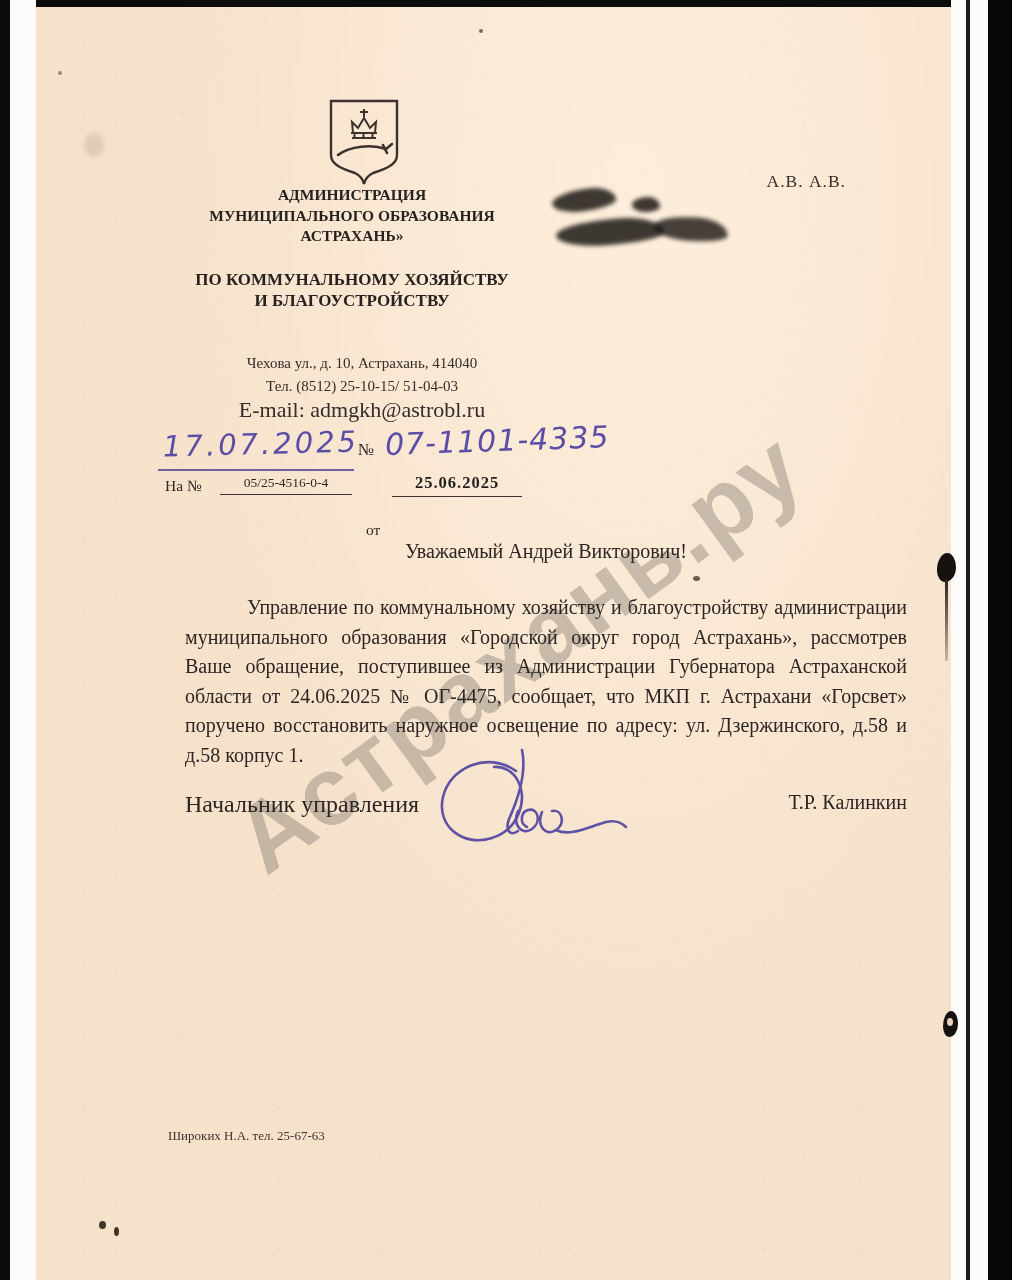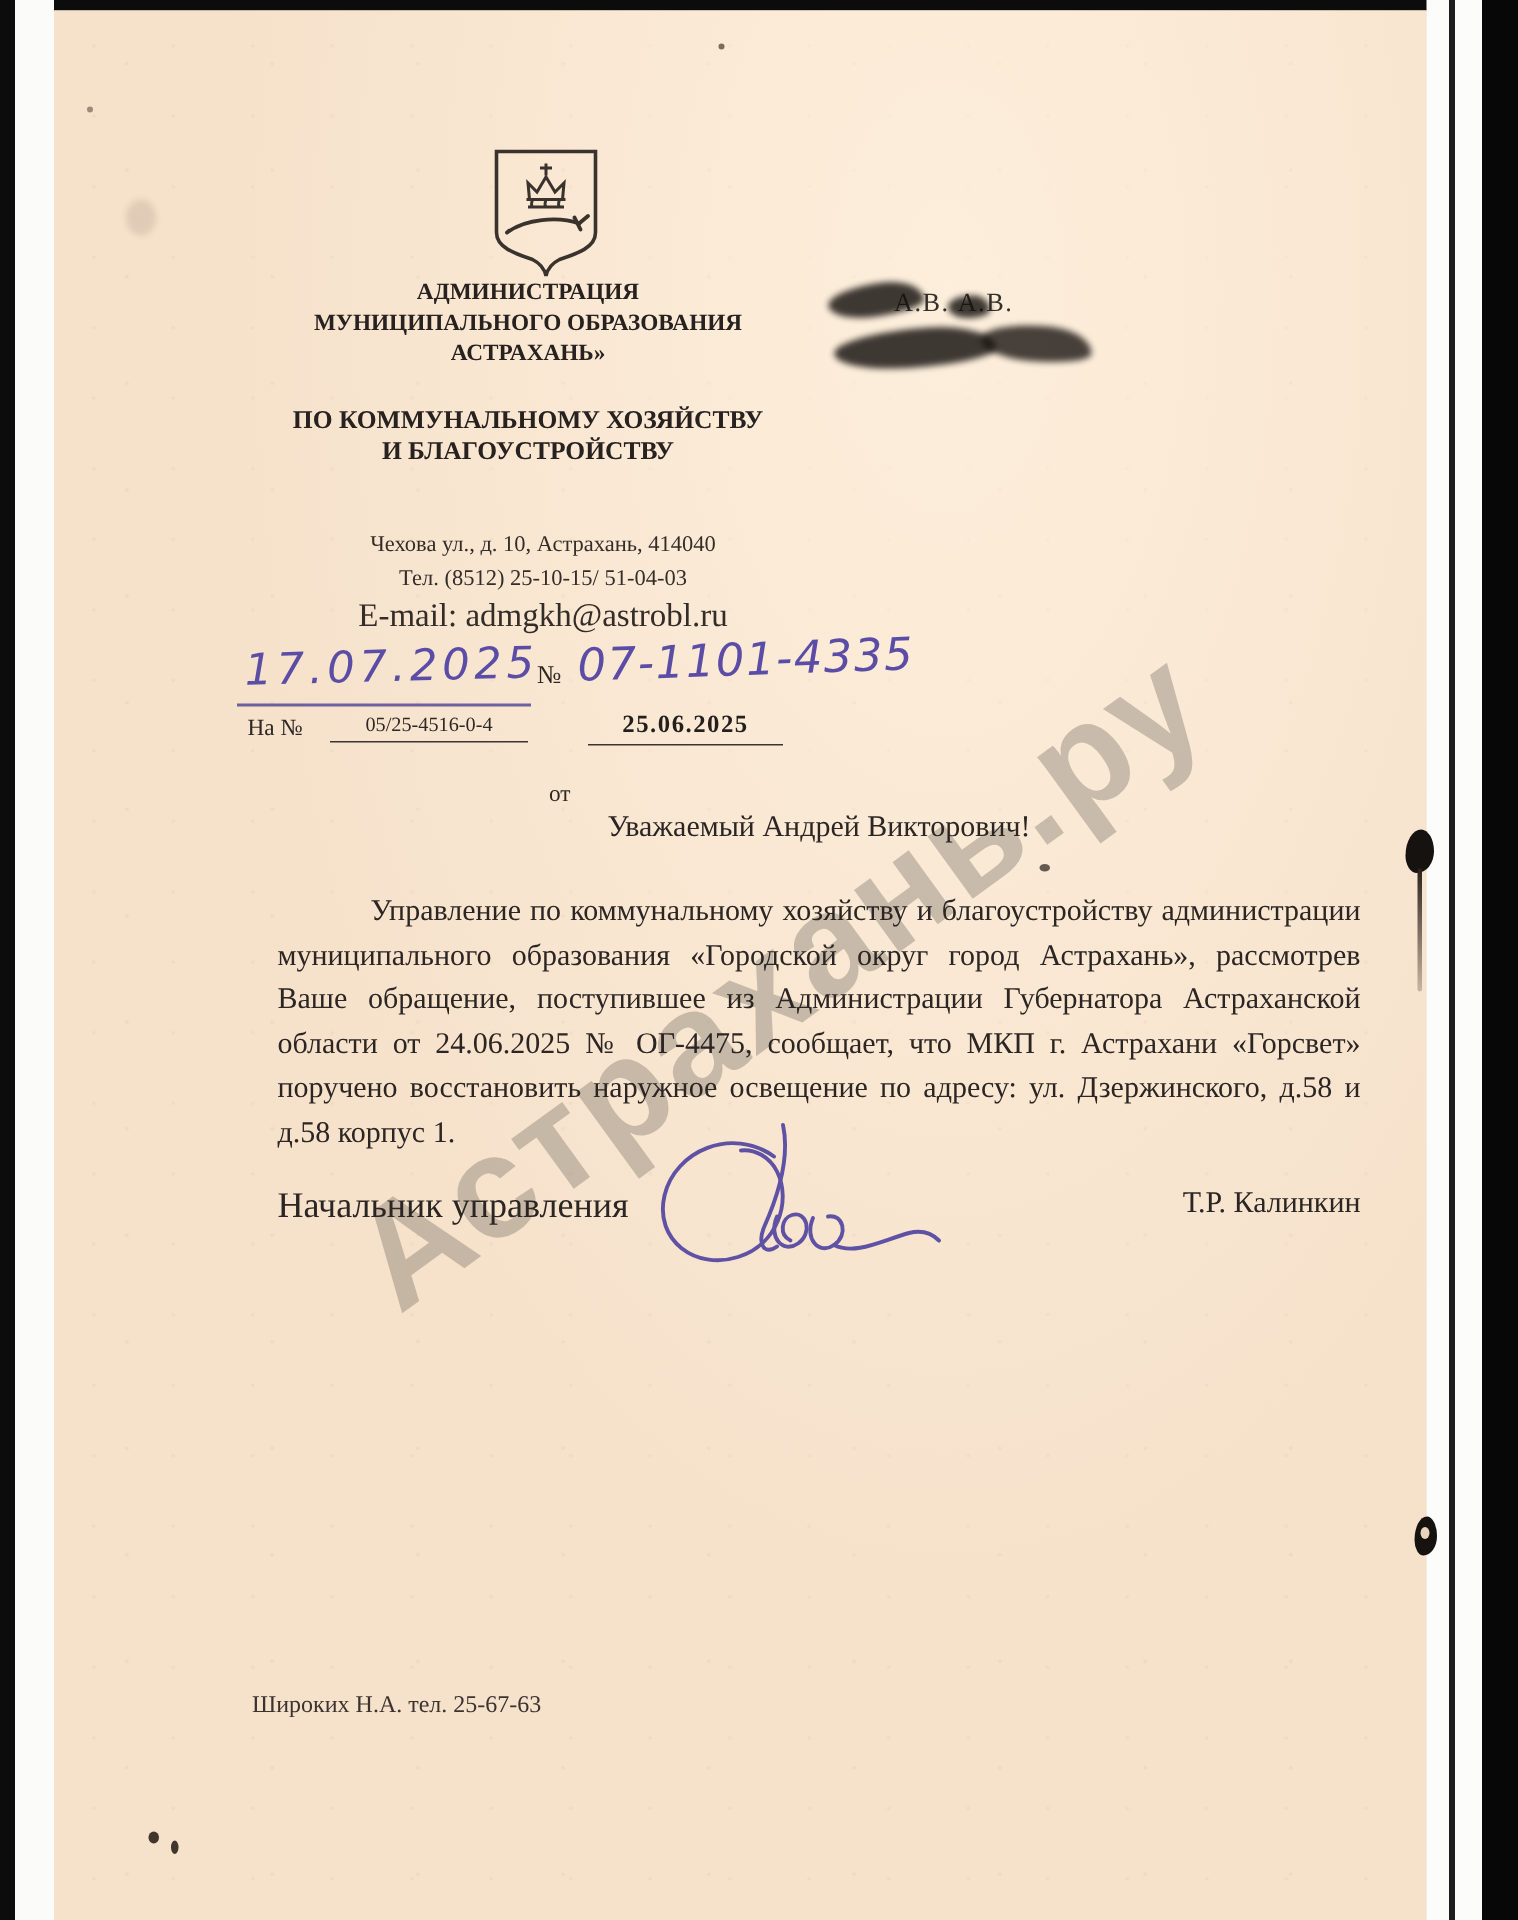--- a/index.html
+++ b/index.html
@@ -46,21 +46,21 @@
   .crest { left:288px; top:90px; width:80px; height:92px; }
   .org-block  { left:96px;  top:178px; width:440px; text-align:center;
                 font-weight:bold; font-size:15.5px; line-height:20.5px; color:#272120; }
   .dept-block { left:96px;  top:262px; width:440px; text-align:center;
                 font-weight:bold; font-size:17px;  line-height:21px;   color:#272120; }
   .contact-block { left:106px; top:345px; width:440px; text-align:center;
                 font-size:15px; line-height:23px; color:#332c29; }
   .contact-block .email-line { font-size:22px; }
 
   
-  .rcpt-line1 { left:560px; top:184px; width:250px; font-size:17.5px; letter-spacing:1px; color:#36302c; }
+  .rcpt-line1 { left:560px; top:164px; width:250px; font-size:17.5px; letter-spacing:1px; color:#36302c;text-align:right; }
   .rcpt-line2 { left:494px; top:204px; width:300px; font-size:17.5px; color:#36302c; }
   .rcpt-ru    { position:absolute; left:227px; top:7px; border-bottom:1.5px solid #3a332f; padding:0 2px; }
   .redacted-frag { border-bottom:1.5px solid #3a332f; }
   .smudge { position:absolute; background:#15110e; filter:blur(2px); opacity:0.82;
             border-radius:60% 40% 55% 45% / 50% 65% 35% 50%; }
 
   
   .hand { font-family:"DejaVu Sans", sans-serif; font-style:italic;
           color:#5b4da6; white-space:nowrap; }
   .hw-date { left:127px; top:420px; font-size:29px; transform:rotate(-1.5deg); letter-spacing:3px; }
@@ -80,21 +80,21 @@
   .salutation { left:149px; top:533px; width:722px; text-align:center;
                 font-size:20px; color:#2b2523; }
   .body-text  { left:149px; top:586px; width:722px; font-size:20px; line-height:29.5px;
                 text-align:justify; text-indent:62px; color:#2b2523; }
 
   
   .sig-title { left:149px; top:784px; font-size:24px; color:#2b2523; }
   .sig-name  { left:640px; top:784px; width:231px; text-align:right; font-size:20px; color:#2b2523; }
   .sig-svg   { left:392px; top:736px; width:210px; height:118px; }
 
-  .footer-note { left:132px; top:1121px; font-size:16px; color:#3a332f; }
+  .footer-note { left:132px; top:1121px; font-size:13px; color:#3a332f; }
 
   
   .ink-blob { position:absolute; background:#161210; border-radius:55% 45% 60% 40%/60% 50% 50% 40%; }
   .blob1 { left:901px; top:546px; width:19px; height:29px; }
   .blob1-drip { position:absolute; left:909px; top:572px; width:3px; height:82px;
                 background:linear-gradient(#2b221d, rgba(60,45,35,0.25)); border-radius:2px; }
   .blob2 { left:907px; top:1004px; width:15px; height:26px; }
   .blob2-hole { position:absolute; left:911px; top:1011px; width:6px; height:8px;
                 background:#e9d3ba; border-radius:50%; }
   .speck { position:absolute; background:#41362e; border-radius:50%; }

